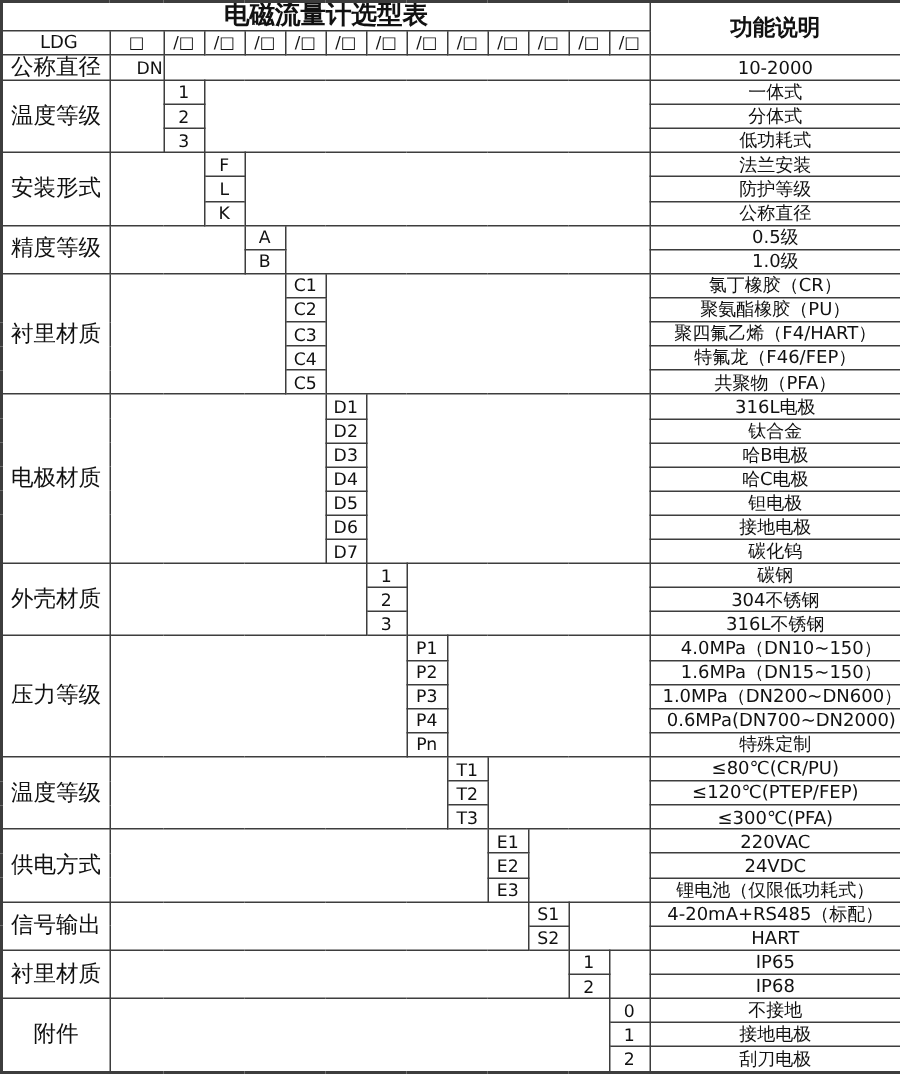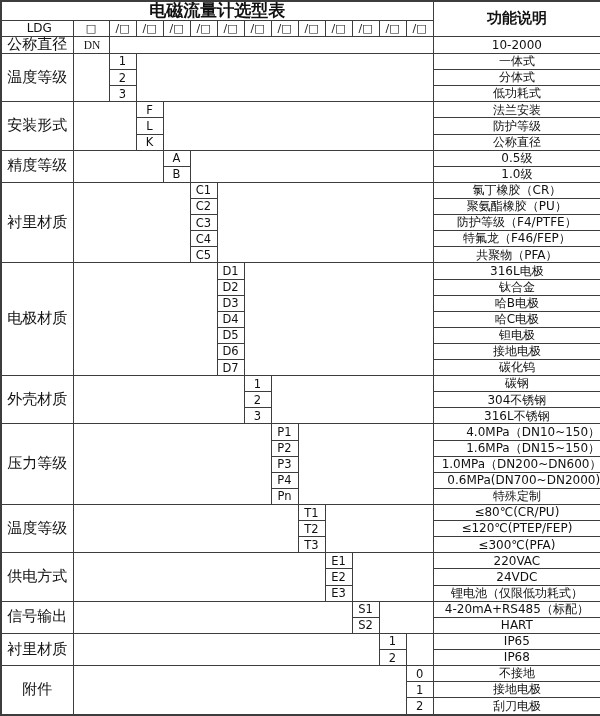--- a/index.html
+++ b/index.html
@@ -12,24 +12,24 @@
   }
   td{
     border:1px solid #3d3d3d;
     padding:0;height:15px;line-height:1.05;
     text-align:center;vertical-align:middle;
     overflow:hidden;white-space:nowrap;
   }
   td.ttl{font-weight:bold;font-size:17px;}
   td.fnh{font-weight:bold;font-size:15px;}
   td.model{text-align:center;padding-left:4px;}
-  td.dn{text-align:center;padding-left:2px;font-family:Liberation Serif, serif;}
+  td.dn{text-align:right;padding-left:2px;}
   td.code{font-size:11.5px;}
   td.box{font-size:11px;}
-  td.fn-left{text-align:right;padding-left:8px;}
+  td.fn-left{text-align:center;padding-left:8px;}
   td.lbl{font-size:15px;}
 </style>
 </head>
 <body>
 
 <table>
   <colgroup>
     <col style="width:72px">
       <col style="width:36px">
     <col style="width:27px">
@@ -127,21 +127,21 @@
     <td class="code">C1</td>
     <td rowspan="5" colspan="8"></td>
     <td class="fn">氯丁橡胶（CR）</td>
   </tr>
   <tr>
     <td class="code">C2</td>
     <td class="fn">聚氨酯橡胶（PU）</td>
   </tr>
   <tr>
     <td class="code">C3</td>
-    <td class="fn">防护等级（F4/PTFE）</td>
+    <td class="fn">聚四氟乙烯（F4/HART）</td>
   </tr>
   <tr>
     <td class="code">C4</td>
     <td class="fn">特氟龙（F46/FEP）</td>
   </tr>
   <tr>
     <td class="code">C5</td>
     <td class="fn">共聚物（PFA）</td>
   </tr>
 

